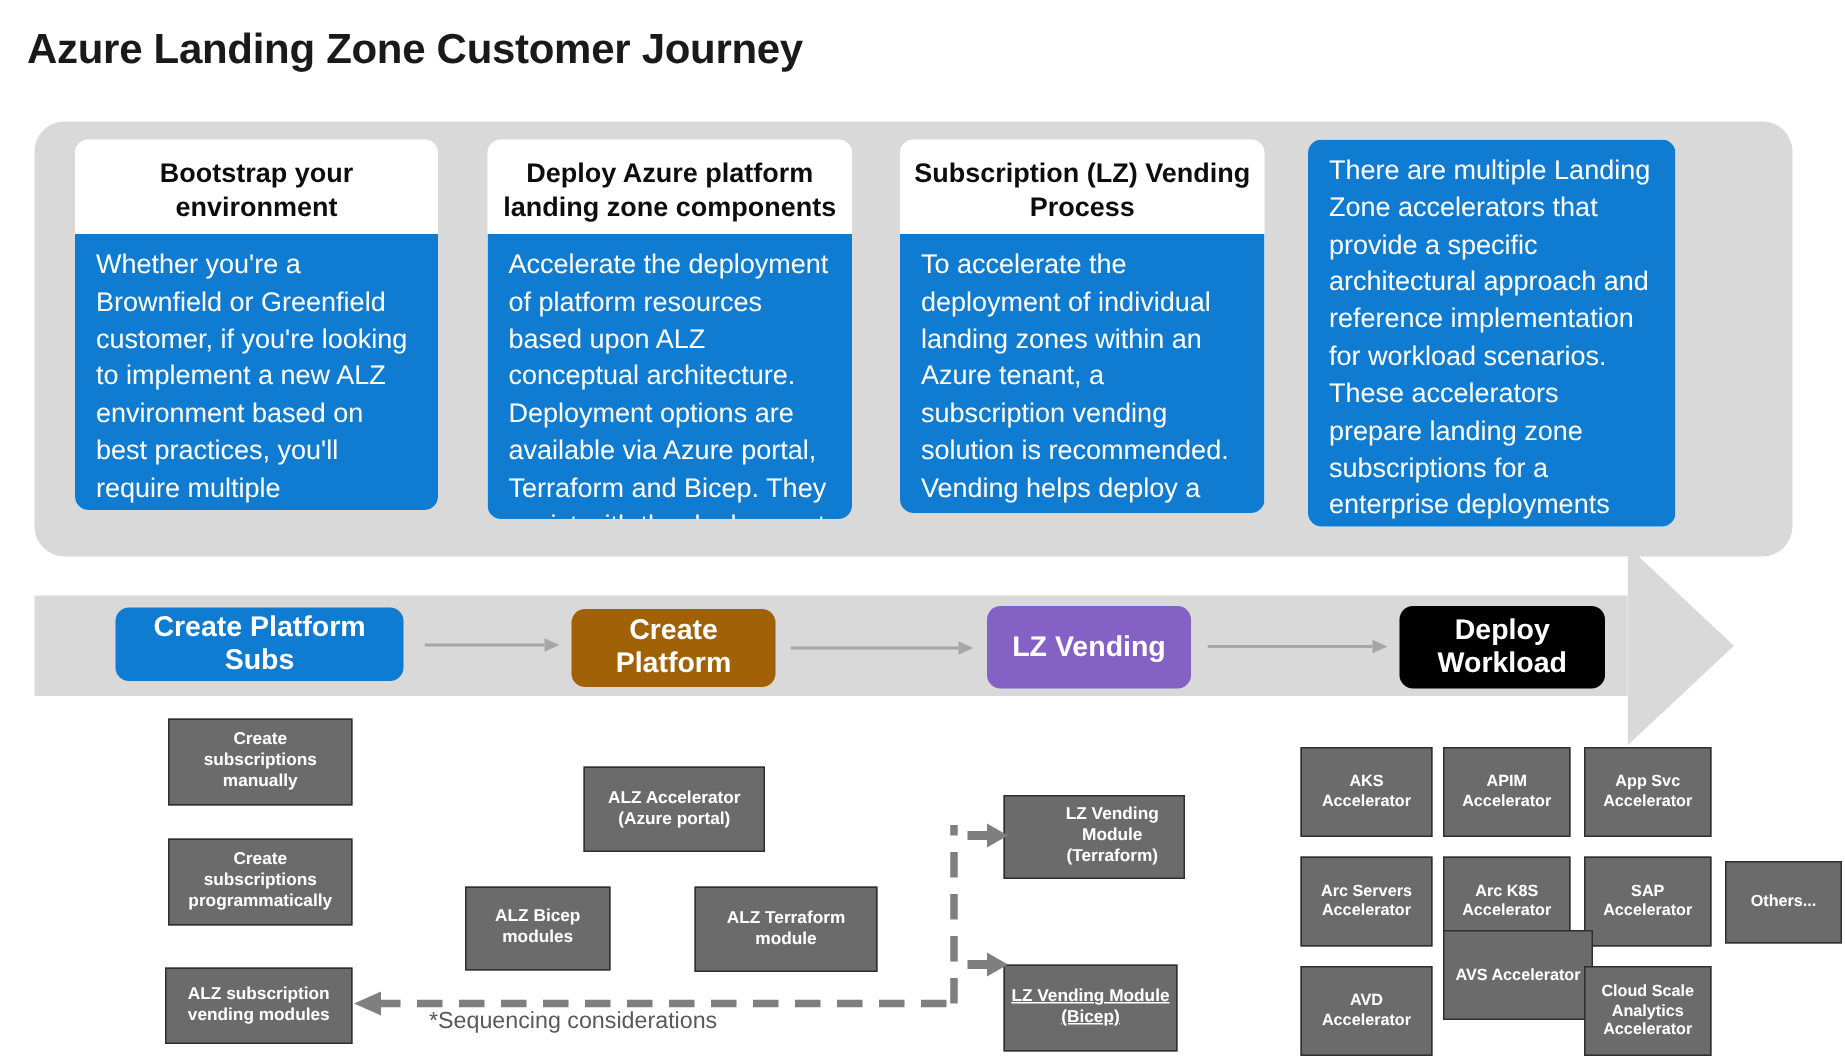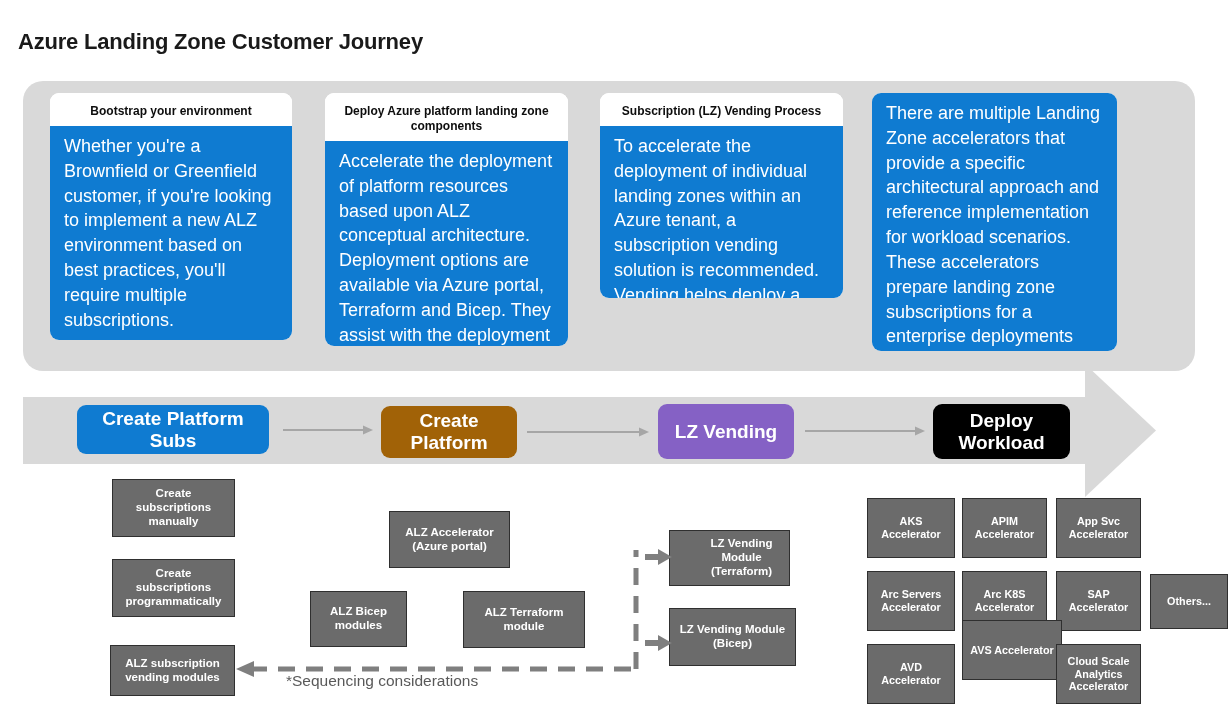--- a/index.html
+++ b/index.html
@@ -8,22 +8,22 @@
     background:#ffffff;
     font-family:"Liberation Sans", sans-serif;
     position:relative;
     overflow:hidden;
     -webkit-font-smoothing:antialiased;
   }
   .canvas{position:absolute;left:0;top:0;width:1230px;height:706px;}
 
   
   .page-title{
-    position:absolute;left:18px;top:29px;
-    font-size:22px;font-weight:600;color:#1a1a1a;
+    position:absolute;left:18px;top:17px;
+    font-size:28px;font-weight:600;color:#1a1a1a;
     letter-spacing:-0.2px;white-space:nowrap;
   }
 
   
   .top-panel{
     position:absolute;left:23px;top:81px;width:1172px;height:290px;
     background:#d9d9d9;border-radius:20px;
   }
 
   
@@ -31,37 +31,37 @@
     position:absolute;top:93px;
     border-radius:9px;
     background:#ffffff;
     overflow:hidden;
     display:flex;flex-direction:column;
     box-shadow:0 0 0 0 rgba(0,0,0,0);
   }
   .card-head{
     background:#ffffff;
     color:#0d0d0d;
-    font-size:12px;font-weight:bold;
+    font-size:18px;font-weight:bold;
     text-align:center;
     padding:11px 8px 7px 8px;
     line-height:1.25;
   }
   .card-body{
     background:#0f7bd1;
     color:#ffffff;
     font-size:18px;
     line-height:1.38;
     padding:8px 12px 10px 14px;
     flex:1;
     border-bottom-left-radius:9px;border-bottom-right-radius:9px;
   }
   #card0{left:50px;width:242px;height:247px;}
   #card1{left:325px;width:243px;height:253px;}
-  #card2{left:600px;width:243px;height:205px;}
+  #card2{left:600px;width:243px;height:249px;}
   #card3{left:872px;width:245px;height:258px;}
 
   
   .band-wrap{position:absolute;left:0px;top:362px;width:1230px;height:136px;}
   .band-body{
     position:absolute;left:23px;top:35px;width:1062px;height:67px;
     background:#d9d9d9;
   }
   .band-head{
     position:absolute;left:1085px;top:2px;width:71px;height:133px;
@@ -175,21 +175,21 @@
 
   <div class="gbox" style="left:112px;top:479px;width:123px;height:58px;">Create subscriptions manually</div>
   <div class="gbox" style="left:112px;top:559px;width:123px;height:58px;">Create subscriptions programmatically</div>
   <div class="gbox" style="left:110px;top:645px;width:125px;height:51px;">ALZ subscription vending modules</div>
 
   <div class="gbox" style="left:389px;top:511px;width:121px;height:57px;">ALZ Accelerator (Azure portal)</div>
   <div class="gbox" style="left:310px;top:591px;width:97px;height:56px;">ALZ Bicep modules</div>
   <div class="gbox" style="left:463px;top:591px;width:122px;height:57px;">ALZ Terraform module</div>
 
   <div class="gbox" style="left:669px;top:530px;width:121px;height:56px;padding-left:28px;">LZ Vending Module (Terraform)</div>
-  <div class="gbox" style="left:669px;top:608px;width:127px;height:58px;">LZ Vending Module (Bicep)</div>
+  <div class="gbox" style="left:669px;top:643px;width:116px;height:58px;text-decoration:underline;">LZ Vending Module (Bicep)</div>
 
   <div class="gbox small" style="left:867px;top:498px;width:88px;height:60px;">AKS Accelerator</div>
   <div class="gbox small" style="left:962px;top:498px;width:85px;height:60px;">APIM Accelerator</div>
   <div class="gbox small" style="left:1056px;top:498px;width:85px;height:60px;">App Svc Accelerator</div>
 
   <div class="gbox small" style="left:867px;top:571px;width:88px;height:60px;">Arc Servers Accelerator</div>
   <div class="gbox small" style="left:962px;top:571px;width:85px;height:60px;">Arc K8S Accelerator</div>
   <div class="gbox small" style="left:1056px;top:571px;width:85px;height:60px;">SAP Accelerator</div>
   <div class="gbox small" style="left:1150px;top:574px;width:78px;height:55px;">Others...</div>
 

